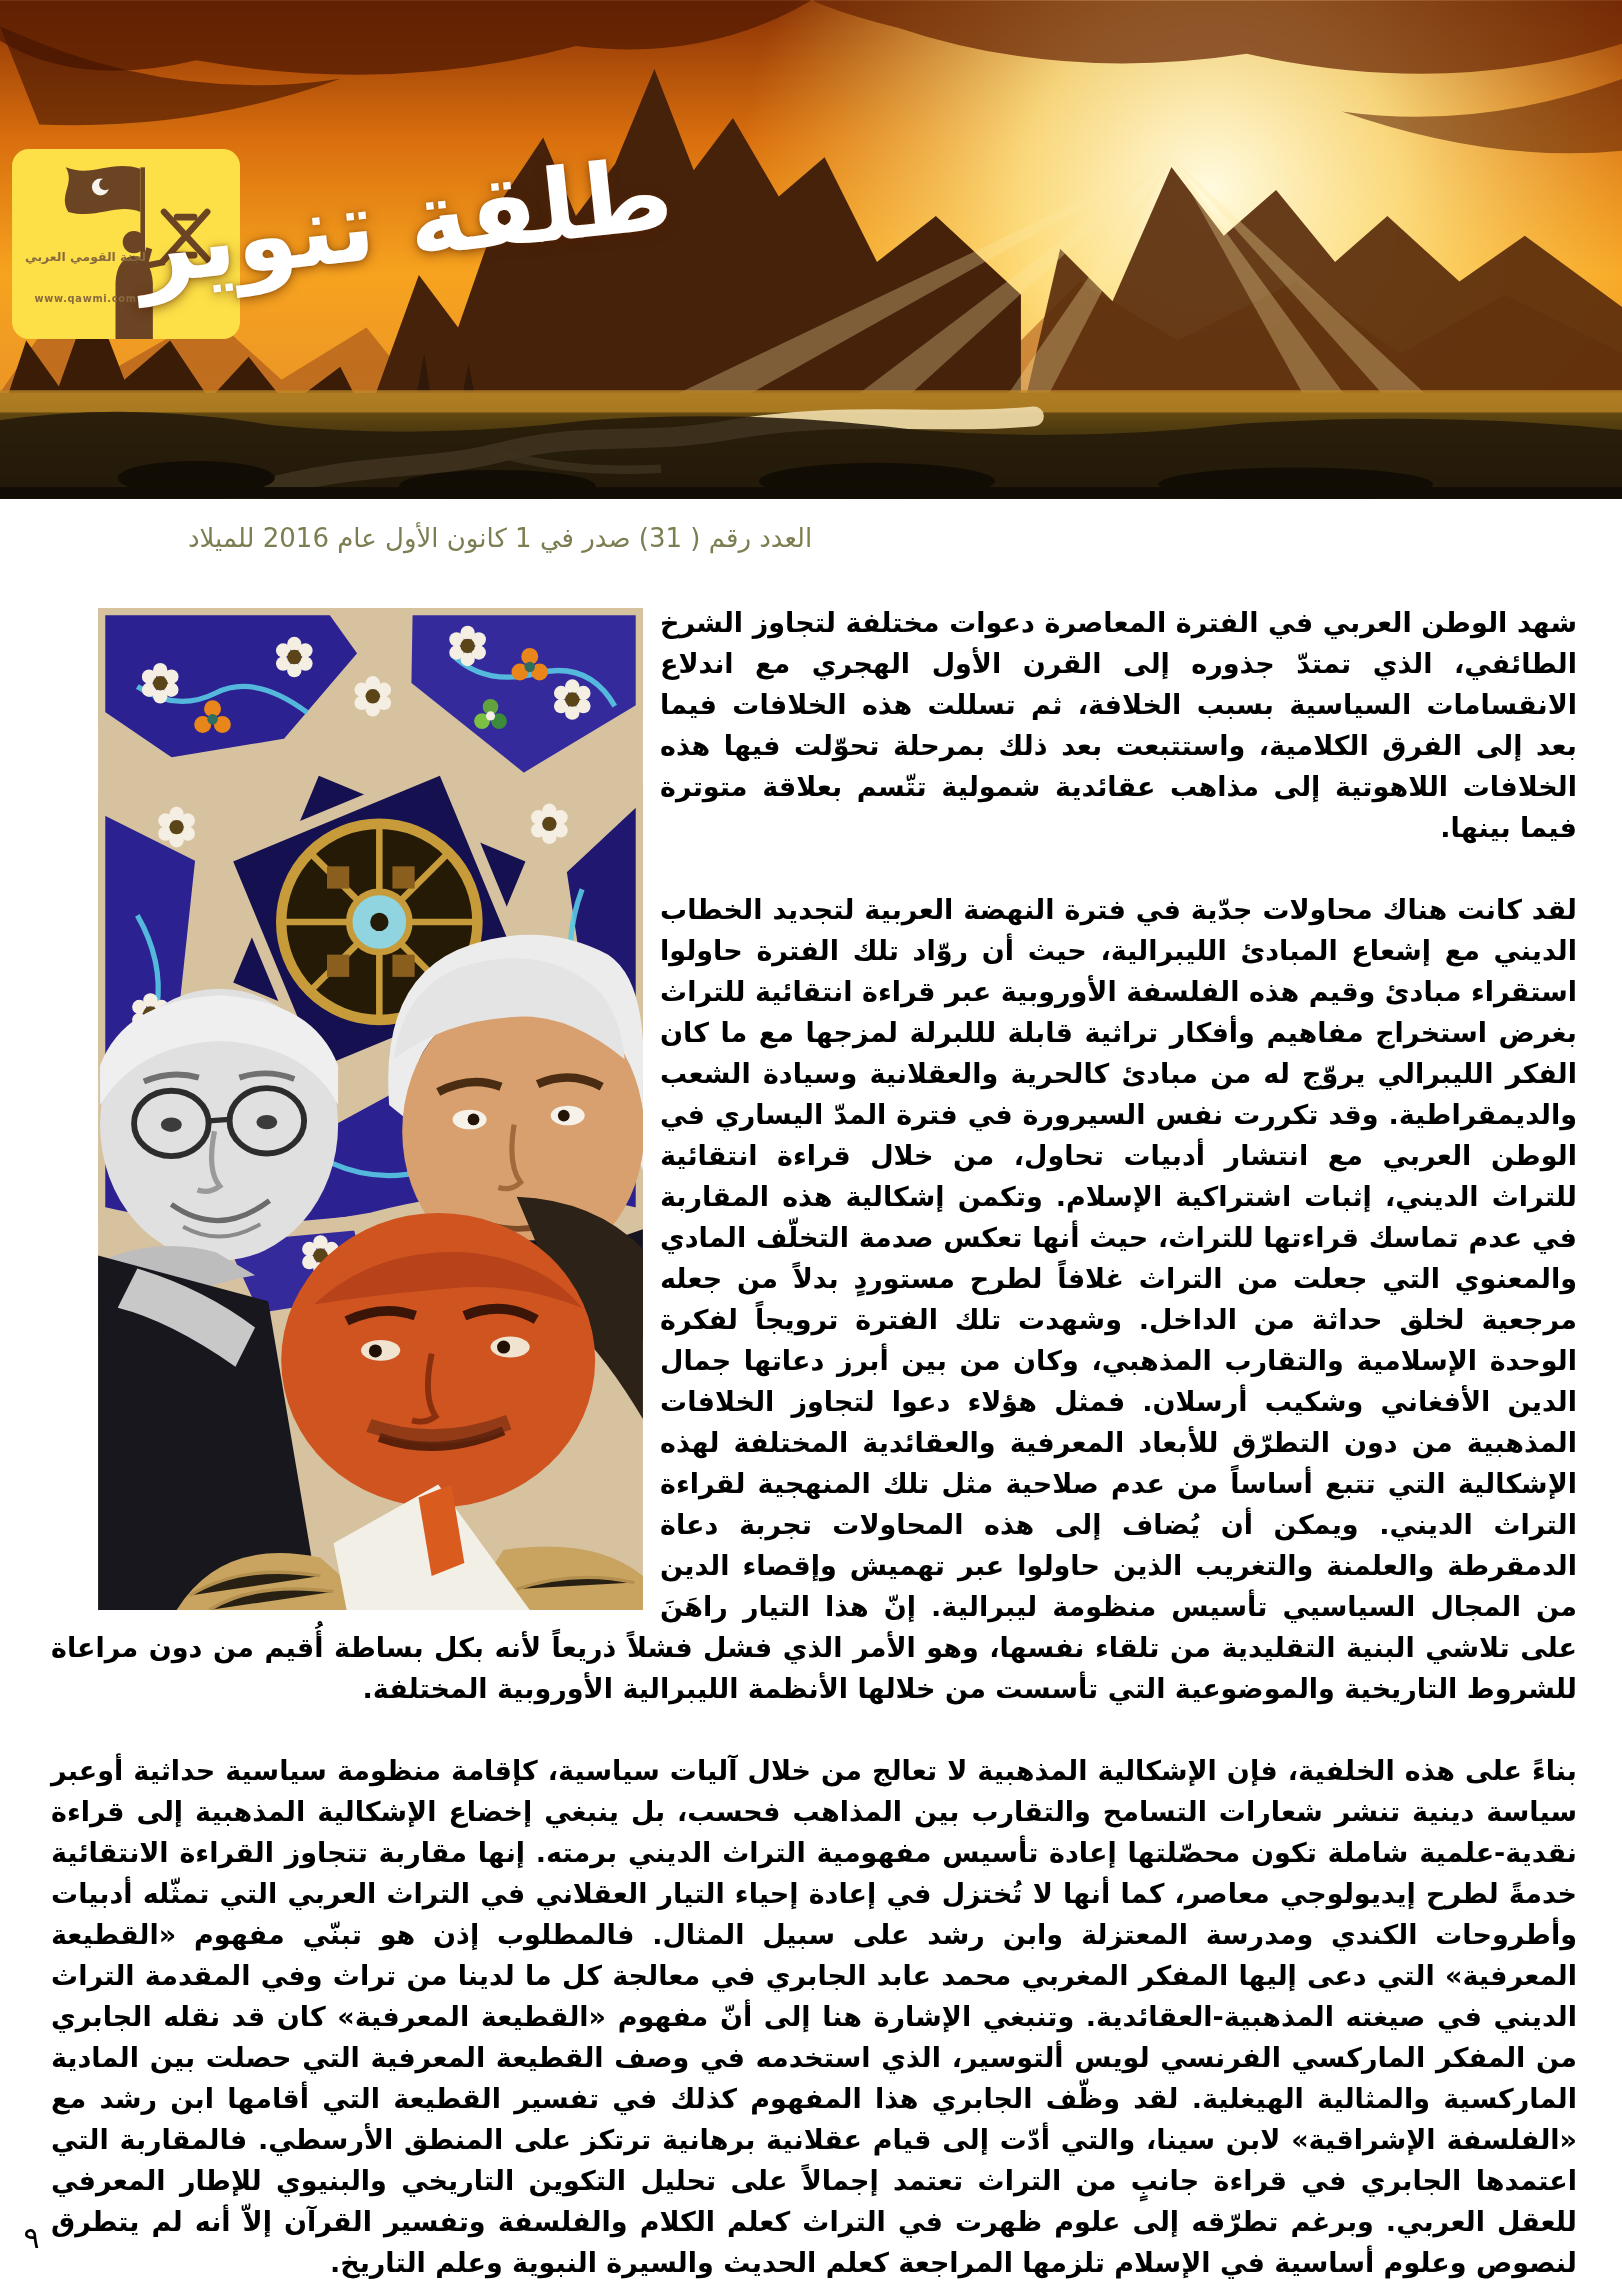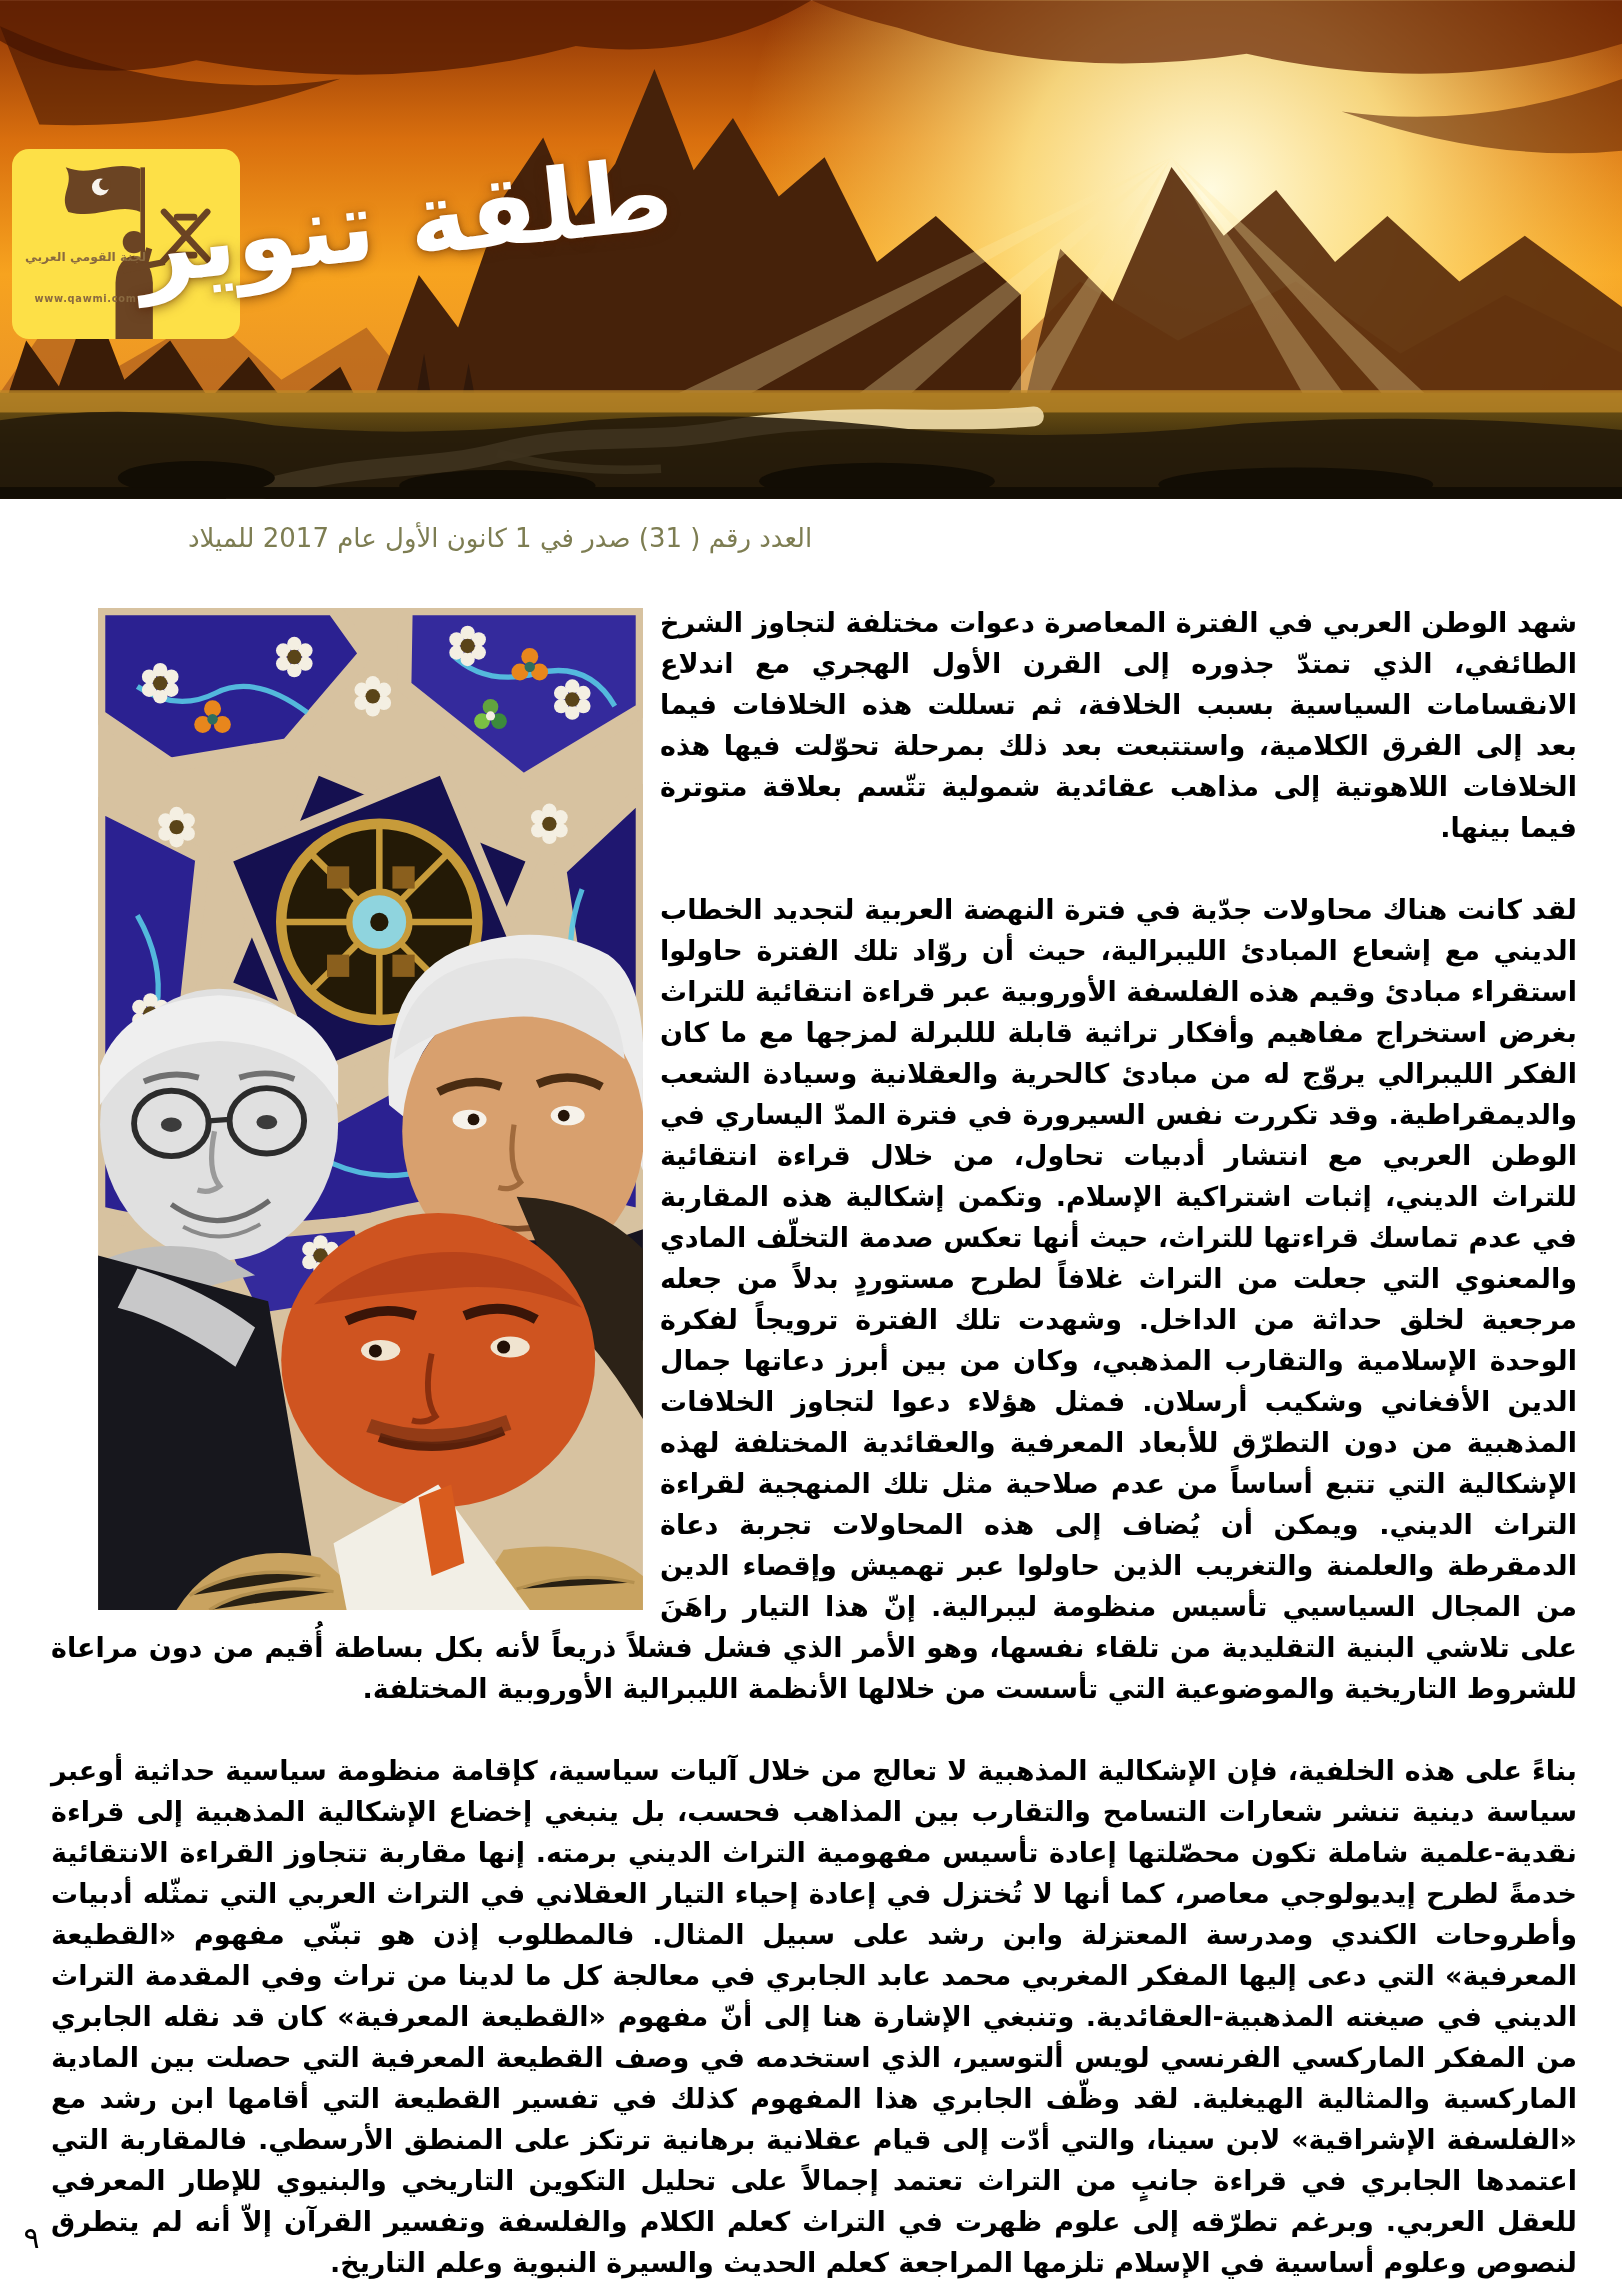--- a/index.html
+++ b/index.html
@@ -148,21 +148,21 @@
       </svg>
       <div class="logo-text">
         <div class="l1">لجنة القومي العربي</div>
         <div class="l2">www.qawmi.com</div>
       </div>
     </div>
 
     <div class="masthead-title" dir="rtl">طلقة تنوير</div>
   </div>
 
-  <div class="issue-line">العدد رقم ( 31) صدر في  1  كانون الأول عام 2017 للميلاد</div>
+  <div class="issue-line">العدد رقم ( 31) صدر في  1  كانون الأول عام 2016 للميلاد</div>
 
   <div class="content">
 
     <div class="body-text">
 
       <div class="collage">
         <svg width="545" height="1002" viewBox="0 0 833 1532">
           <defs>
             <g id="fl">
               <circle cx="0" cy="-20" r="11" fill="#f4efe2"></circle>

